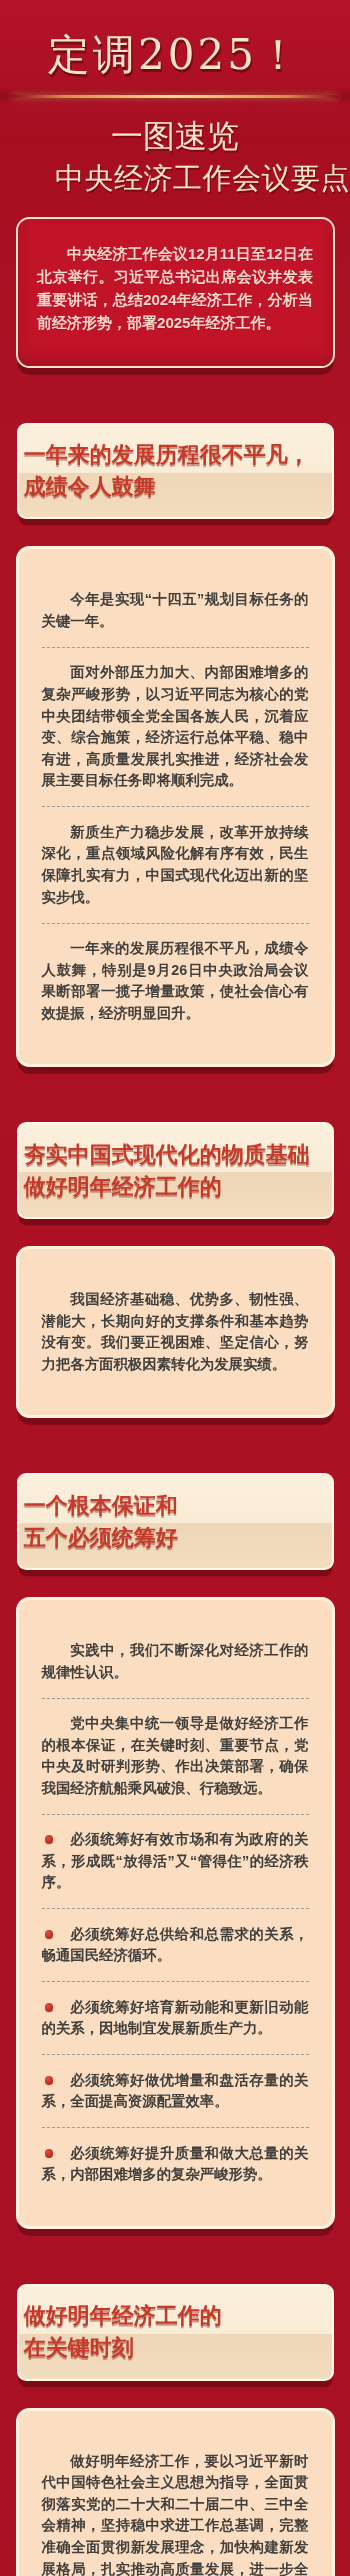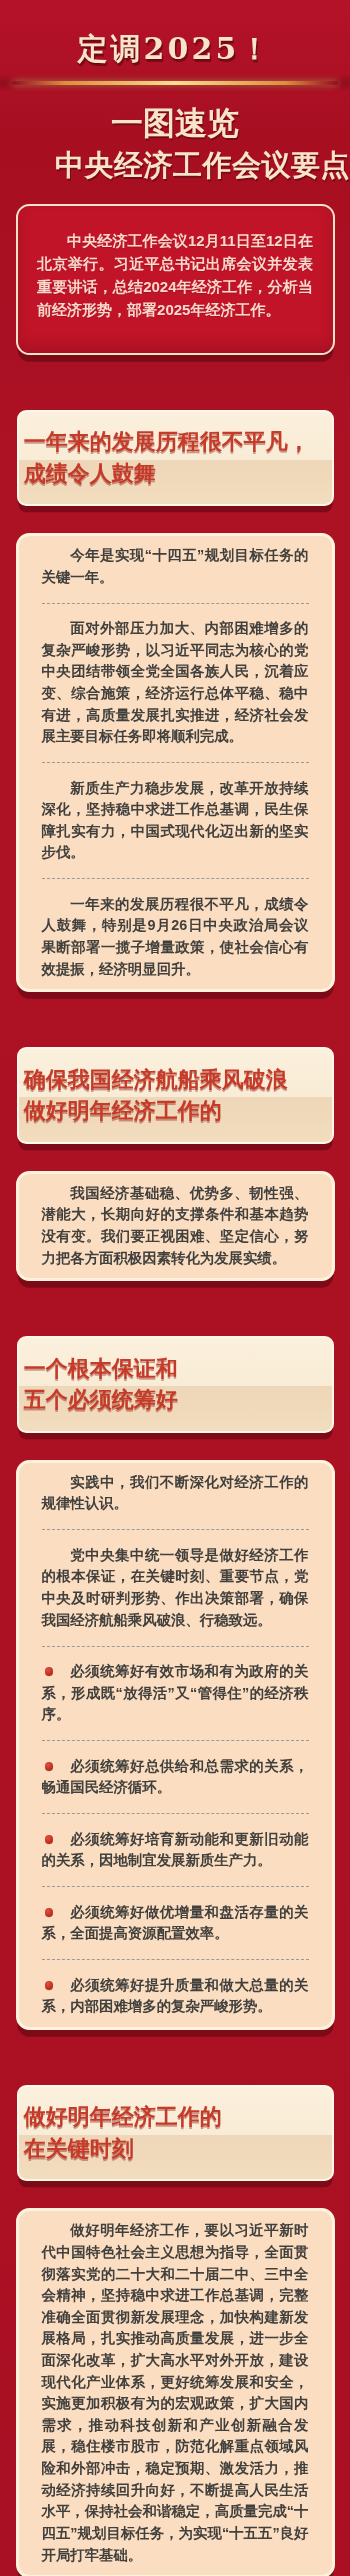--- a/index.html
+++ b/index.html
@@ -9,35 +9,35 @@
     width:350px;
     height:4081px;
     margin:0 auto;
     overflow:hidden;
     background:linear-gradient(180deg,#b51229 0px,#a70f21 134px,#ac1124 464px,#a90f22 100%);
   }
   
   .masthead{padding-top:32px;text-align:center;}
   .main-title{
     font-family:"DejaVu Serif","Liberation Serif",serif;
-    font-size:30px;font-weight:700;color:#f7e4ca;letter-spacing:3.1px;line-height:1.1;
+    font-size:42px;font-weight:400;color:#f7e4ca;letter-spacing:3.1px;line-height:1.1;
     text-shadow:1.5px 2.6px 0 rgba(84,6,12,.55),0 1px 1px rgba(60,4,8,.5);
   }
   .divider-wrap{
     margin-top:9.3px;padding:7.2px 0;
     background:linear-gradient(180deg,rgba(0,0,0,0) 0%,rgba(0,0,0,.17) 50%,rgba(0,0,0,0) 100%);
   }
   .divider-line{
     height:3.6px;width:93%;margin:0 auto;border-radius:2.1px;
     background:linear-gradient(90deg,rgba(217,143,62,0) 0%,#d98f3e 16%,#f9dd90 50%,#d98f3e 84%,rgba(217,143,62,0) 100%);
     box-shadow:0 0 7.2px rgba(255,214,130,.55);
   }
   .subtitle{
     font-family:"DejaVu Serif","Liberation Serif",serif;
-    font-size:32px;font-weight:700;color:#f7e4ca;margin-top:11.3px;line-height:1.2;
+    font-size:32px;font-weight:400;color:#f7e4ca;margin-top:11.3px;line-height:1.2;
     text-shadow:1px 2.1px 0 rgba(84,6,12,.55);
   }
   .subtitle.wide{font-size:29px;margin-top:6.2px;letter-spacing:0.5px;text-align:right;}
   
   .intro-card{
     margin:20.6px 15.5px 0;
     background:#c11428;
     border:2.1px solid #f6e3c8;border-radius:13.4px;
     padding:23px 19.6px 31px;
     box-shadow:0 8.2px 0 -1.5px rgba(88,6,14,.55), inset 0 -7.2px 13.4px rgba(0,0,0,.14);
@@ -57,21 +57,21 @@
     box-shadow:0 7.7px 0 -1.5px rgba(88,6,14,.55);
   }
   .head-title{
     font-size:22px;font-weight:900;color:#c63a29;line-height:1.45;
     text-shadow:0 1.5px 0 rgba(128,22,12,.4);
   }
   .content-card{
     margin:27px 15.5px 0;
     background:#fbdec2;
     border:3.1px solid #fff3dd;border-radius:13.4px;
-    padding:9px 23px;
+    padding:40px 23px;
     box-shadow:0 8.2px 0 -1.5px rgba(88,6,14,.55);
   }
   .para{
     margin:0;font-size:14.4px;line-height:1.5;color:#42403d;font-weight:700;
     text-indent:2em;text-align:justify;word-break:break-all;
   }
   .dashed{border-top:1.5px dashed #9d9a94;margin:14.4px 0;}
   .bullet-item{position:relative;}
   .bullet-item .dot{
     position:absolute;left:3.1px;top:6.2px;width:8.8px;height:8.8px;border-radius:50%;
@@ -100,29 +100,29 @@
   <section class="section section-1">
     <div class="head-card">
       <div class="head-title">一年来的发展历程很不平凡，</div>
       <div class="head-title">成绩令人鼓舞</div>
     </div>
     <div class="content-card">
       <p class="para">今年是实现“十四五”规划目标任务的关键一年。</p>
       <div class="dashed"></div>
       <p class="para">面对外部压力加大、内部困难增多的复杂严峻形势，以习近平同志为核心的党中央团结带领全党全国各族人民，沉着应变、综合施策，经济运行总体平稳、稳中有进，高质量发展扎实推进，经济社会发展主要目标任务即将顺利完成。</p>
       <div class="dashed"></div>
-      <p class="para">新质生产力稳步发展，改革开放持续深化，坚持稳中求进工作总基调，民生保障扎实有力，中国式现代化迈出新的坚实步伐。</p>
+      <p class="para">新质生产力稳步发展，改革开放持续深化，重点领域风险化解有序有效，民生保障扎实有力，中国式现代化迈出新的坚实步伐。</p>
       <div class="dashed"></div>
       <p class="para">一年来的发展历程很不平凡，成绩令人鼓舞，特别是9月26日中央政治局会议果断部署一揽子增量政策，使社会信心有效提振，经济明显回升。</p>
     </div>
   </section>
 
   <section class="section section-2">
     <div class="head-card">
-      <div class="head-title">确保我国经济航船乘风破浪</div>
+      <div class="head-title">夯实中国式现代化的物质基础</div>
       <div class="head-title">做好明年经济工作的</div>
     </div>
     <div class="content-card">
       <p class="para">我国经济基础稳、优势多、韧性强、潜能大，长期向好的支撑条件和基本趋势没有变。我们要正视困难、坚定信心，努力把各方面积极因素转化为发展实绩。</p>
     </div>
   </section>
 
   <section class="section section-3">
     <div class="head-card">
       <div class="head-title">一个根本保证和</div>

